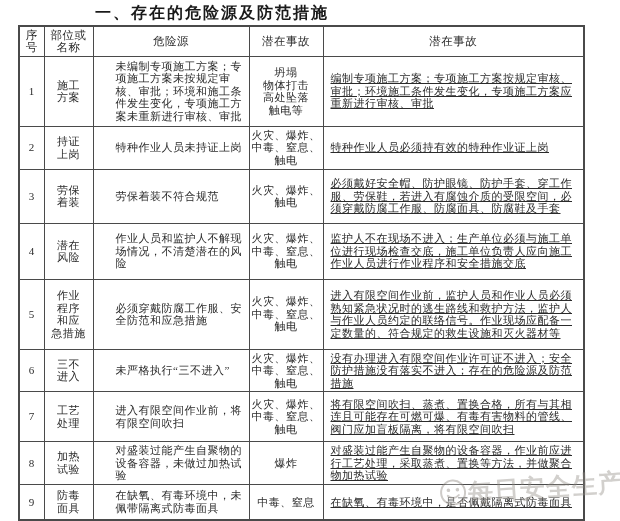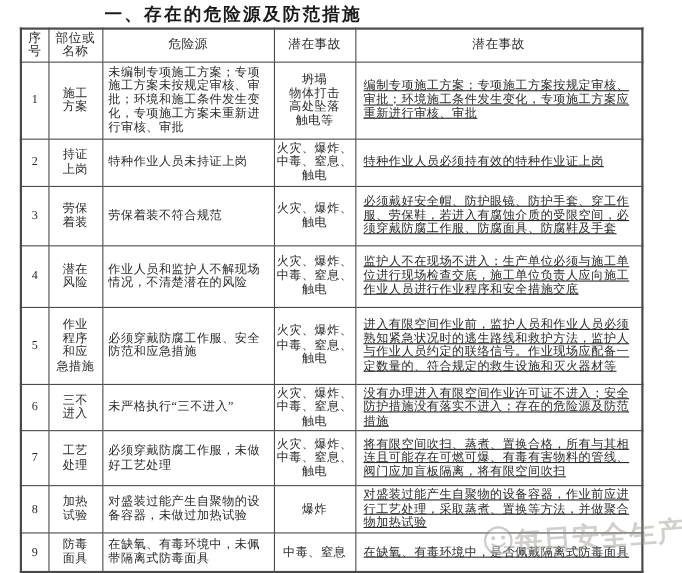--- a/index.html
+++ b/index.html
@@ -42,21 +42,21 @@
   }
   .hazard-table th {
     font-weight: normal;
     text-align: center;
     font-size: 11.5px;
   }
   .pre { white-space: pre-line; }
   td.c-no, td.c-name, td.c-accident { text-align: center; }
   td.c-hazard, td.c-measures {
     text-align: left;
-    padding: 2px 4px 2px 5px;
+    padding: 2px 4px 2px 22px;
     word-break: break-all;
   }
   td.c-measures { padding-left: 7px; padding-right: 6px; text-decoration: underline; }
 
   
   thead tr        { height: 30px; }
   tbody tr:nth-child(1) { height: 70px; }
   tbody tr:nth-child(2) { height: 43px; }
   tbody tr:nth-child(3) { height: 54px; }
   tbody tr:nth-child(4) { height: 56px; }
@@ -170,21 +170,21 @@
         <td class="c-hazard">未严格执行“三不进入”</td>
         <td class="c-accident pre">火灾、爆炸、
 中毒、窒息、
 触电</td>
         <td class="c-measures">没有办理进入有限空间作业许可证不进入；安全防护措施没有落实不进入；存在的危险源及防范措施</td>
       </tr>
       <tr>
         <td class="c-no">7</td>
         <td class="c-name pre">工艺
 处理</td>
-        <td class="c-hazard">必须穿戴防腐工作服，未做好工艺处理</td>
+        <td class="c-hazard">进入有限空间作业前，将有限空间吹扫</td>
         <td class="c-accident pre">火灾、爆炸、
 中毒、窒息、
 触电</td>
         <td class="c-measures">将有限空间吹扫、蒸煮、置换合格，所有与其相连且可能存在可燃可爆、有毒有害物料的管线、阀门应加盲板隔离，将有限空间吹扫</td>
       </tr>
       <tr>
         <td class="c-no">8</td>
         <td class="c-name pre">加热
 试验</td>
         <td class="c-hazard">对盛装过能产生自聚物的设备容器，未做过加热试验</td>

